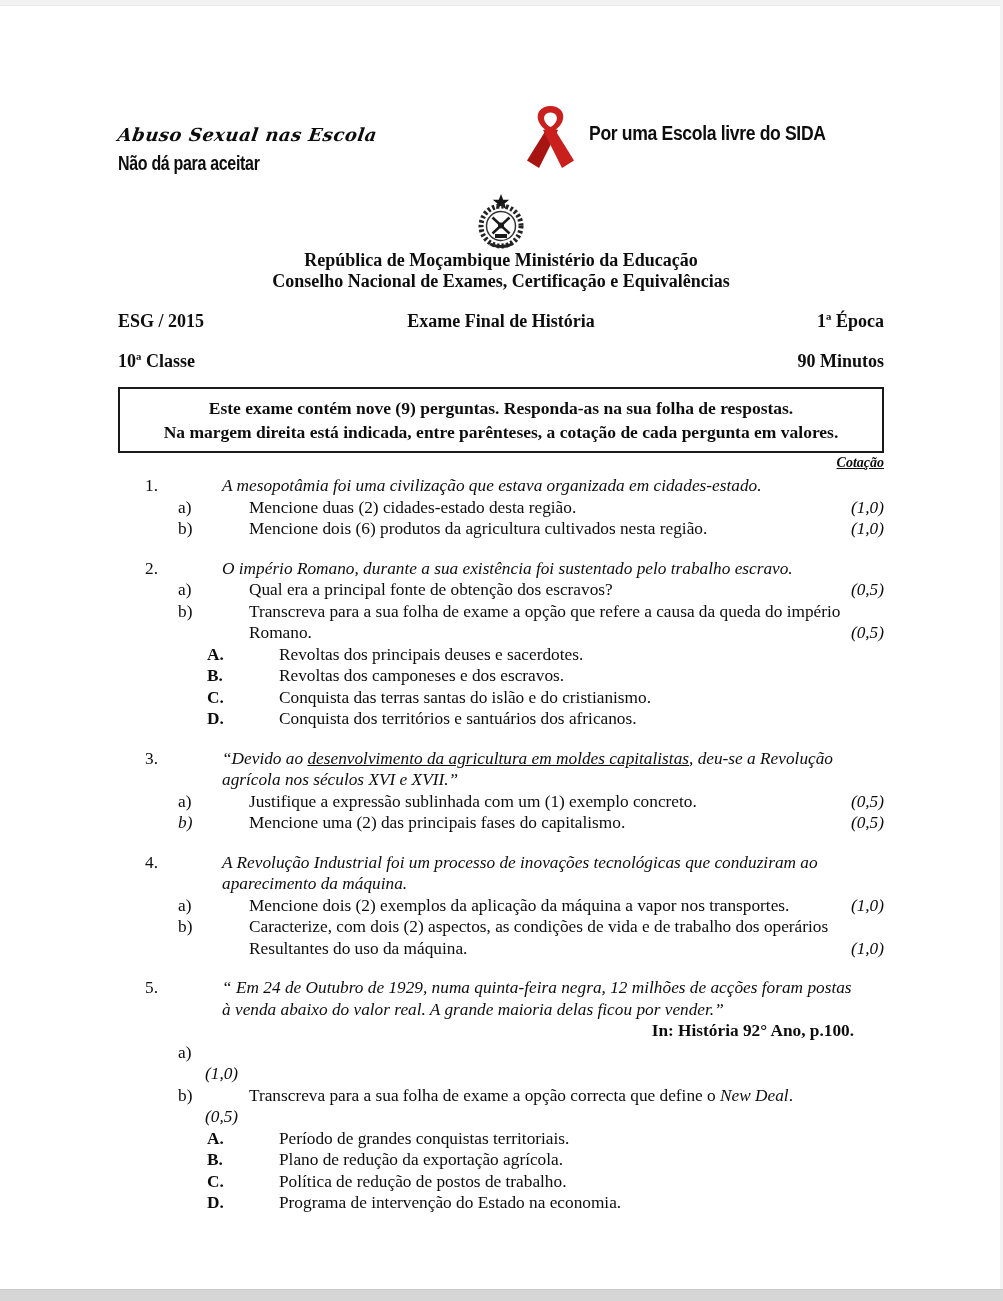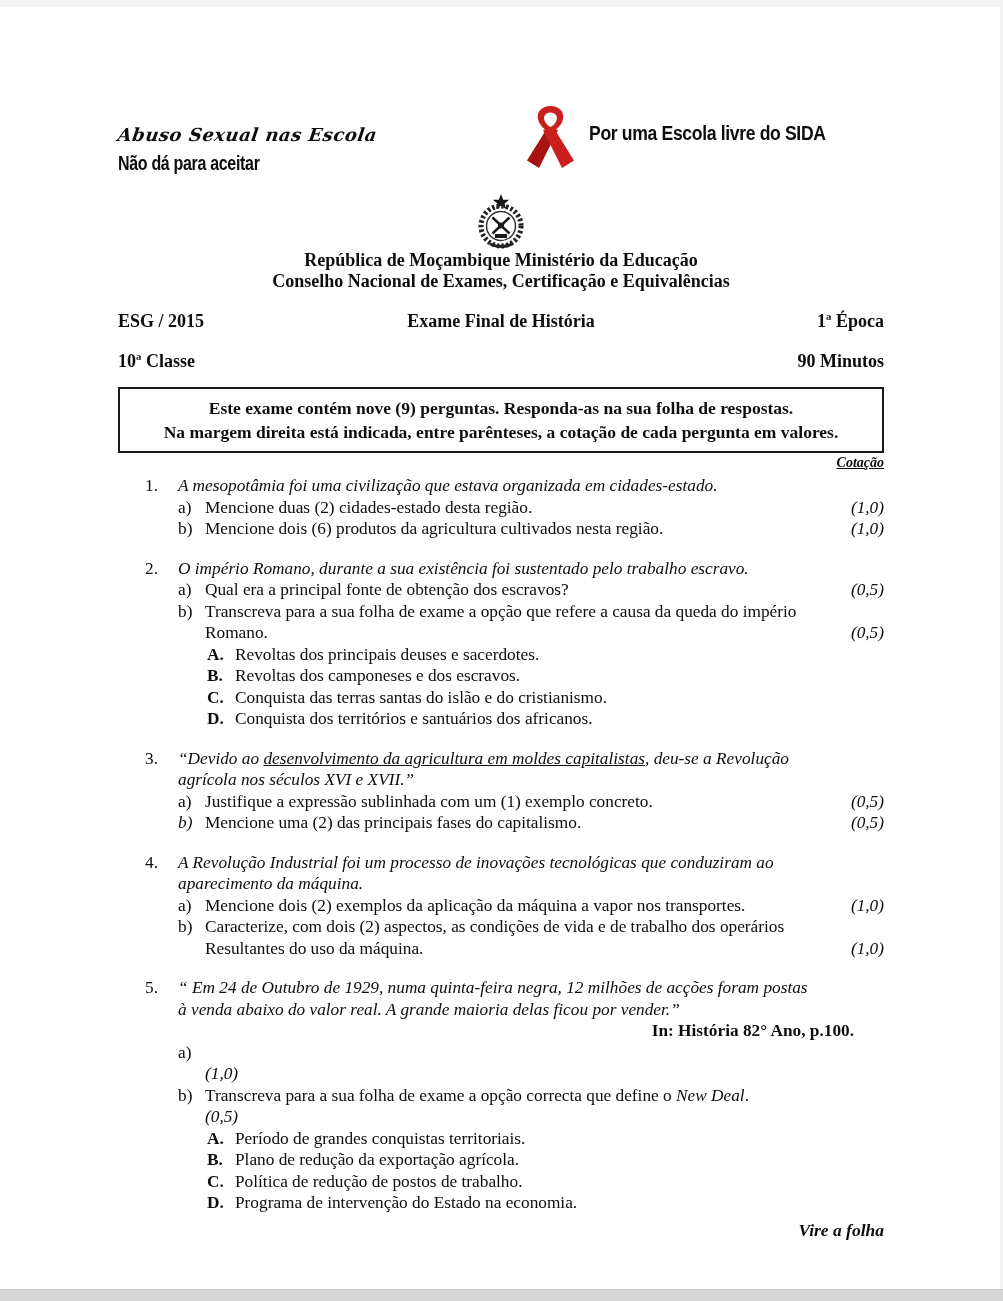--- a/index.html
+++ b/index.html
@@ -44,21 +44,21 @@
   .question:first-child{margin-top:2px;}
   .row{display:flex;line-height:21.5px;}
   .stem-row{padding-left:27px;}
   .qnum{flex:0 0 33px;}
   .item-row{padding-left:60px;}
   .ilabel{flex:0 0 27px;}
   .cont-row{padding-left:87px;}
   .cotline-row{padding-left:87px;}
   .opt-row{padding-left:89px;}
   .olabel{flex:0 0 28px;font-weight:bold;}
-  .qtext{flex:1 1 auto;}
+  .qtext{flex:1 1 auto;margin-left:44px;}
   .cot{font-style:italic;margin-left:8px;white-space:nowrap;}
   .cot-left{font-style:italic;}
   .it{font-style:italic;}
   .ul{text-decoration:underline;}
   .source-row{text-align:right;font-weight:bold;line-height:21.5px;padding-right:30px;}
   .footer-note{text-align:right;font-weight:bold;font-style:italic;font-size:17.5px;margin-top:5px;line-height:22px;}
 </style>
 </head>
 <body>
 
@@ -214,21 +214,21 @@
       </div>
       <div class="question">
         <div class="row stem-row">
           <span class="qnum">5.</span>
           <span class="qtext"><span class="it">“ Em 24 de Outubro de 1929, numa quinta-feira negra, 12 milhões de acções foram postas</span></span>
         </div>
         <div class="row stem-row">
           <span class="qnum"></span>
           <span class="qtext"><span class="it">à venda abaixo do valor real. A grande maioria delas ficou por vender.”</span></span>
         </div>
-        <div class="source-row">In: História 82° Ano, p.100.</div>
+        <div class="source-row">In: História 92° Ano, p.100.</div>
         <div class="row item-row">
           <span class="ilabel">a)</span>
         </div>
         <div class="row cotline-row">
           <span class="cot-left">(1,0)</span>
         </div>
         <div class="row item-row">
           <span class="ilabel">b)</span>
           <span class="qtext"><span>Transcreva para a sua folha de exame a opção correcta que define o </span><span class="it">New Deal</span><span>.</span></span>
         </div>
@@ -247,16 +247,15 @@
           <span class="olabel">C.</span>
           <span class="qtext">Política de redução de postos de trabalho.</span>
         </div>
         <div class="row opt-row">
           <span class="olabel">D.</span>
           <span class="qtext">Programa de intervenção do Estado na economia.</span>
         </div>
       </div>
     </section>
 
-  <div class="footer-note">Vire a folha</div>
 </div>
 
 <div class="bottom-strip"></div>
 
 </body></html>

